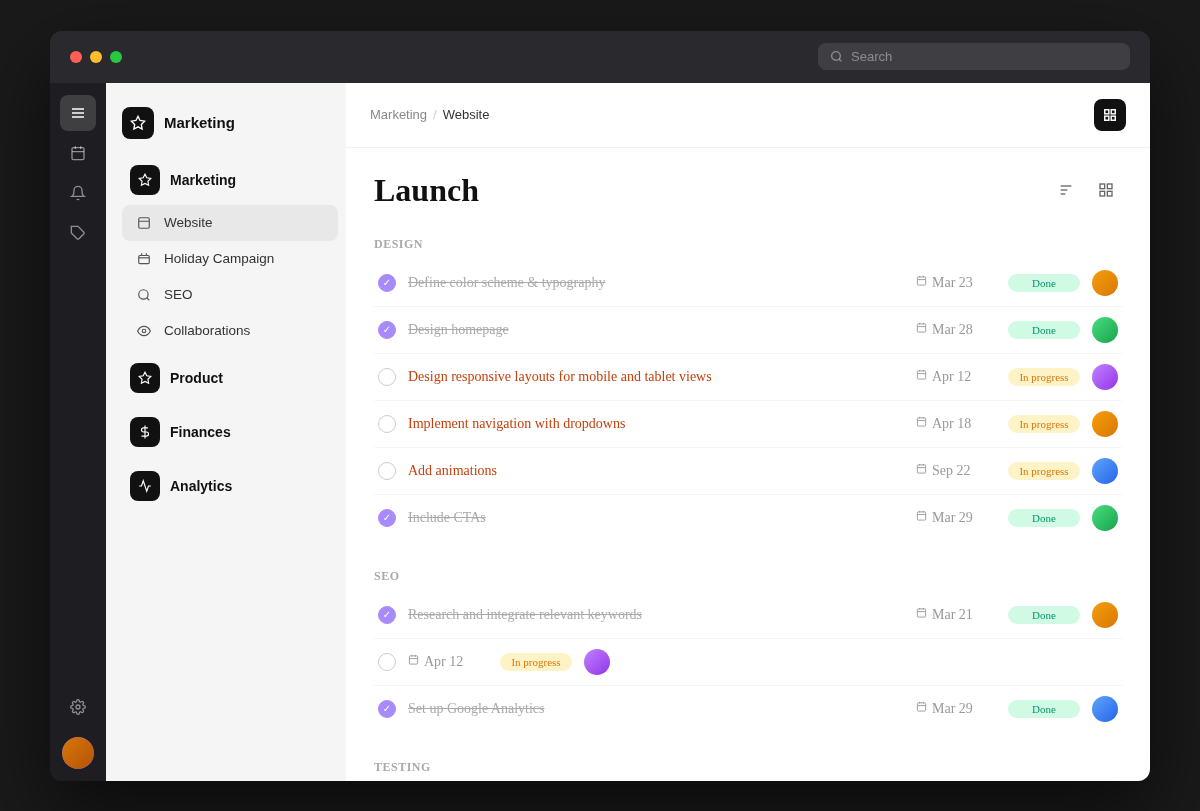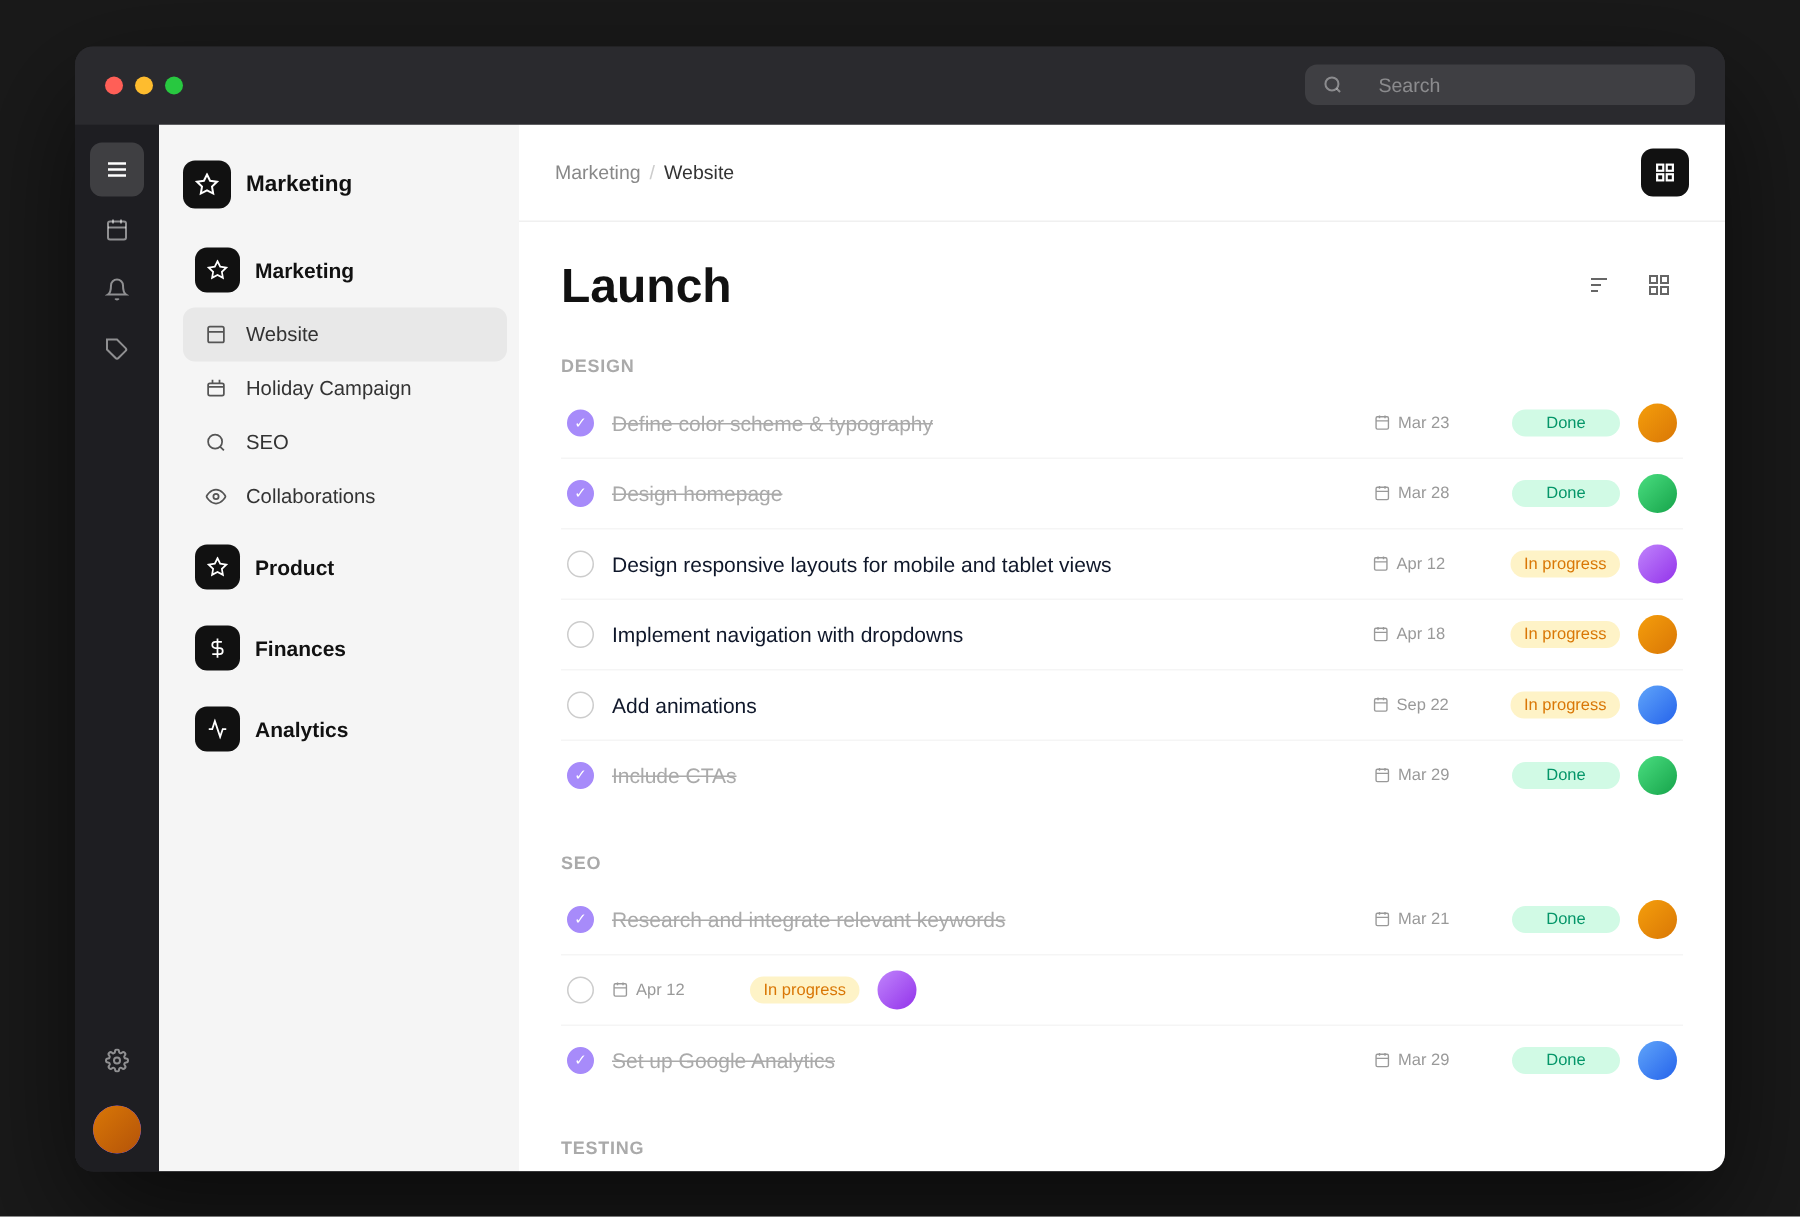--- a/index.html
+++ b/index.html
@@ -41,22 +41,22 @@
     .tl-red { background: #ff5f57; }
     .tl-yellow { background: #febc2e; }
     .tl-green { background: #28c840; }
     .search-bar {
       margin-left: auto;
       display: flex;
       align-items: center;
       background: rgba(255,255,255,0.1);
       border-radius: 8px;
       padding: 6px 12px;
-      width: 260px;
-      gap: 24px;
+      width: 312px;
+      gap: 8px;
     }
     .search-bar input {
       background: none;
       border: none;
       outline: none;
       color: rgba(255,255,255,0.6);
       font-size: 13px;
       width: 100%;
     }
     .search-bar input::placeholder { color: rgba(255,255,255,0.4); }
@@ -230,20 +230,21 @@
       align-items: center;
       justify-content: center;
       color: #fff;
       cursor: pointer;
       font-size: 14px;
     }
     .content-body {
       flex: 1;
       overflow-y: auto;
       padding: 24px 28px;
+      font-family: Liberation Serif, serif;
     }
     .page-title-row {
       display: flex;
       align-items: center;
       justify-content: space-between;
       margin-bottom: 28px;
     }
     .page-title {
       font-size: 32px;
       font-weight: 700;
@@ -299,30 +300,30 @@
     }
     .task-checkbox.checked {
       background: #a78bfa;
       border-color: #a78bfa;
       color: #fff;
       font-size: 10px;
     }
     .task-name {
       flex: 1;
       font-size: 14px;
-      color: #0f172a;
+      color: #c2410c;
     }
     .task-name.done {
       text-decoration: line-through;
       color: #aaa;
     }
     .task-date {
       display: flex;
       gap: 5px;
-      font-size: 11px;
+      font-size: 14px;
       color: #999;
       min-width: 80px;
     }
     .status-badge {
       font-size: 11px;
       font-weight: 500;
       padding: 3px 9px;
       border-radius: 20px;
       min-width: 72px;
       text-align: center;

